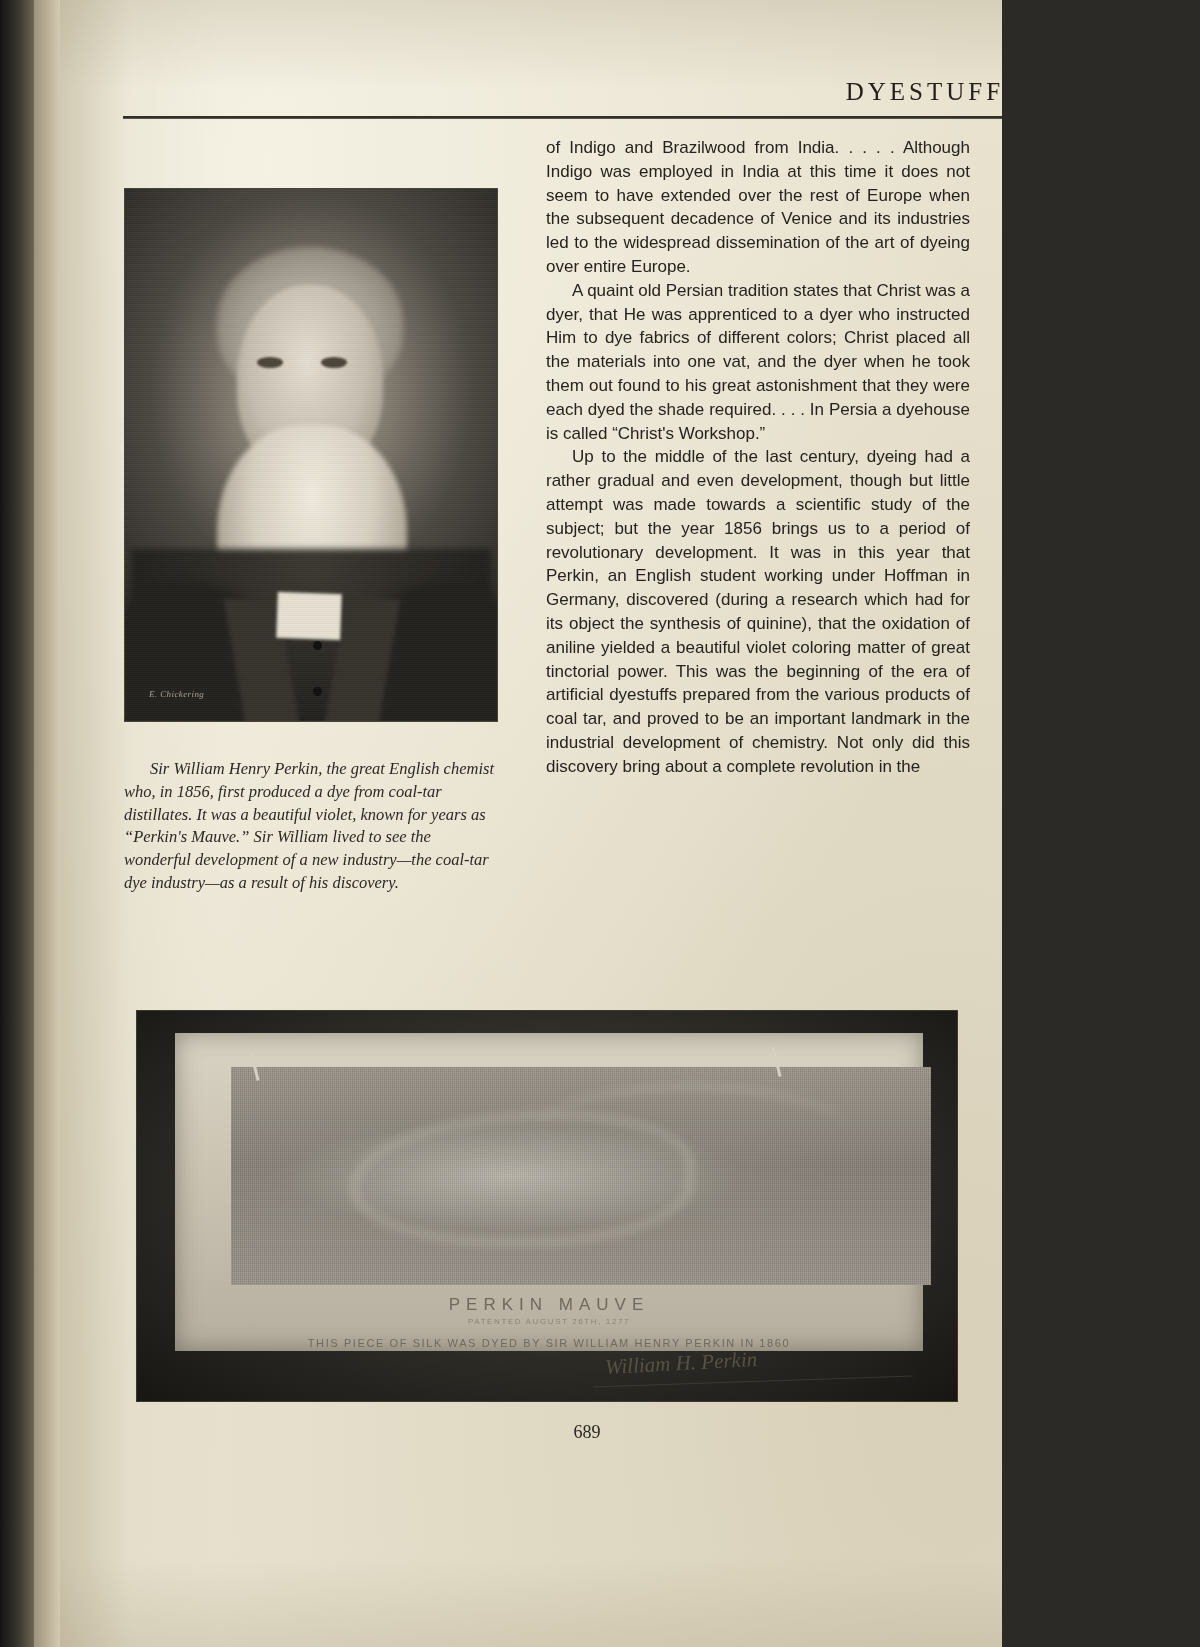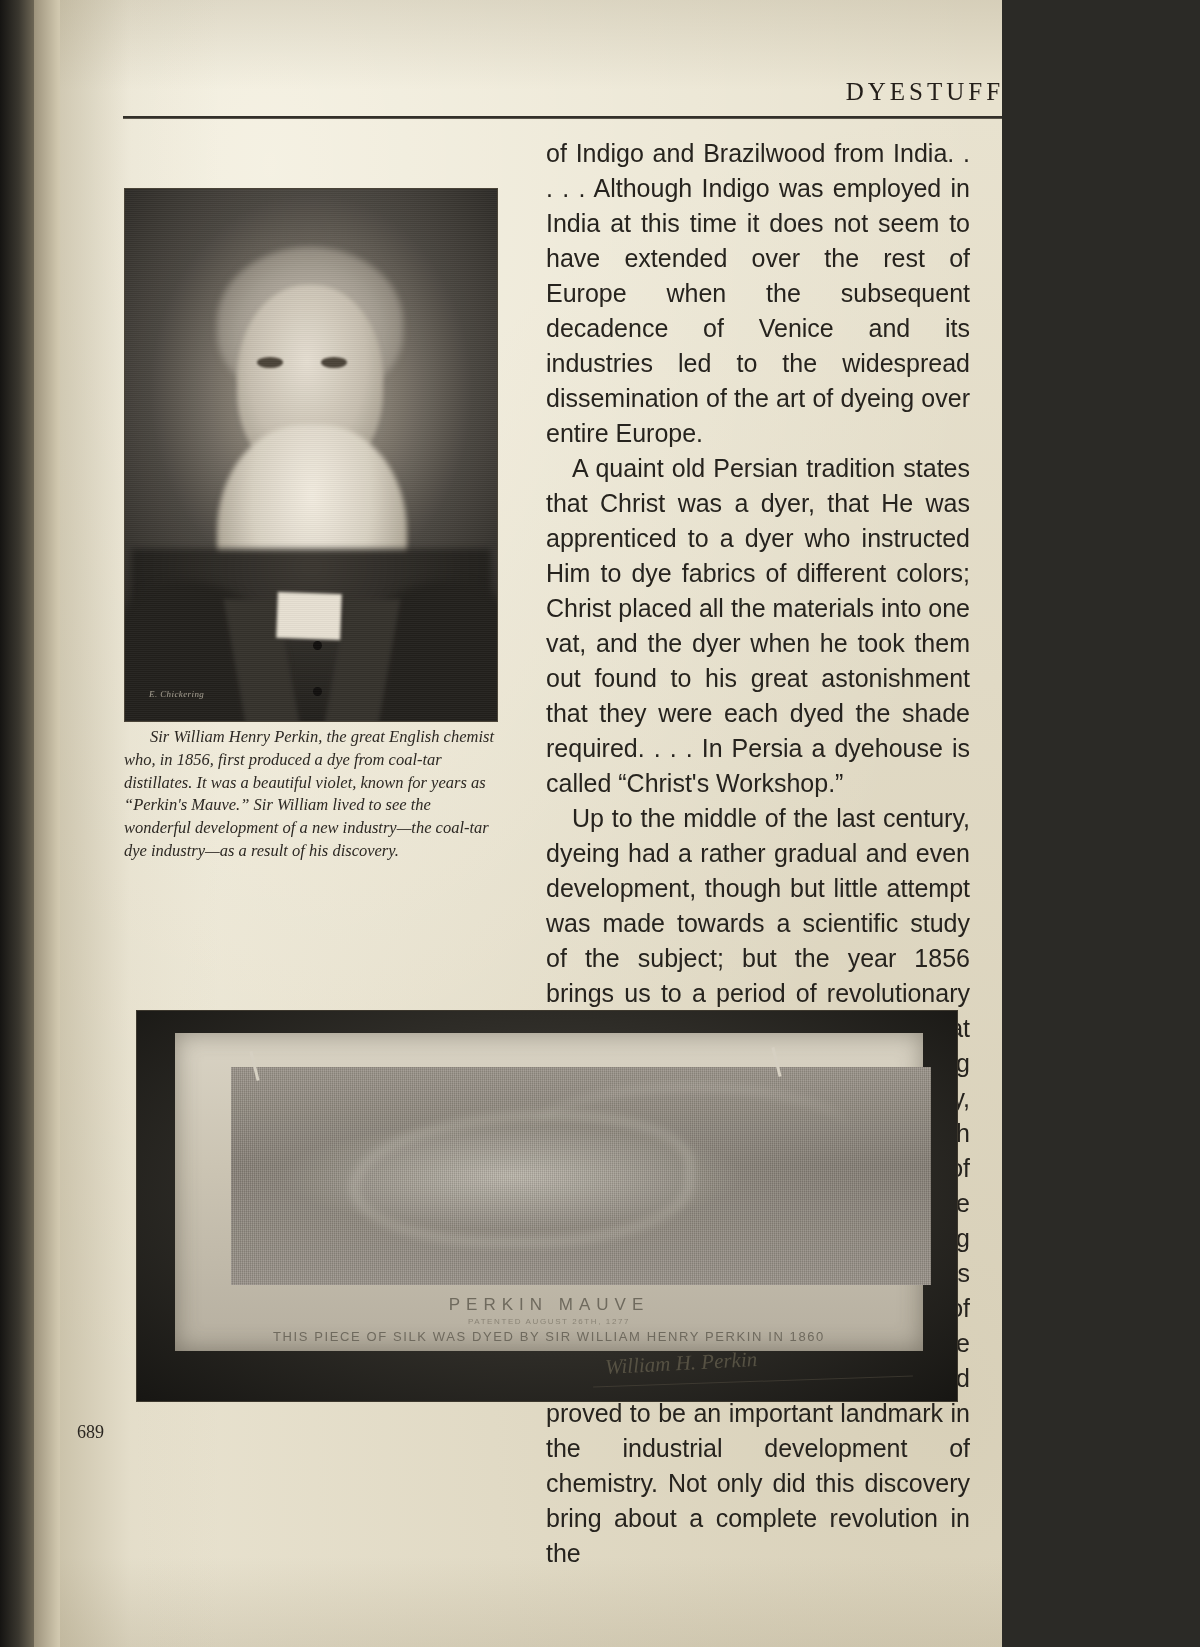--- a/index.html
+++ b/index.html
@@ -208,33 +208,33 @@
     font-family: "Liberation Serif", serif;
     font-style: italic;
     font-size: 9px;
     color: #cfc7b6;
     opacity: 0.75;
     letter-spacing: 0.4px;
   }
 
   .caption {
     width: 372px;
-    margin-top: 4px;
+    margin-top: 36px;
     font-family: "Liberation Serif", serif;
     font-style: italic;
     font-size: 16.5px;
     line-height: 1.38;
     color: #2c2823;
     text-align: left;
   }
   .caption .lead { padding-left: 26px; }
 
   .body-text {
     font-family: "Liberation Sans", sans-serif;
-    font-size: 25px;
+    font-size: 17px;
     line-height: 1.40;
     color: #26231e;
     text-align: justify;
     text-justify: inter-word;
   }
   .body-text p { margin: 0; }
   .body-text p.indent { text-indent: 26px; }
   .col-left .body-text { margin-top: 34px; width: 412px; }
 
   
@@ -304,21 +304,21 @@
     top: 262px;
     font-size: 17px;
     letter-spacing: 6px;
   }
   .plate-sub {
     top: 284px;
     font-size: 8px;
     letter-spacing: 1.6px;
     color: #8a8476;
   }
-  .plate-line1 { top: 296px; font-size: 13px; letter-spacing: 1.6px; }
+  .plate-line1 { top: 304px; font-size: 11px; letter-spacing: 1.6px; }
   .plate-line2 { top: 312px; font-size: 10.5px; letter-spacing: 1.6px; }
   .plate-sign {
     position: absolute;
     left: 430px; top: 318px;
     font-family: "Liberation Serif", serif;
     font-style: italic;
     font-size: 21px;
     color: #5e5949;
     transform: rotate(-3deg);
     opacity: 0.85;
@@ -326,21 +326,22 @@
   .plate-sign-rule {
     position: absolute;
     left: 418px; top: 348px;
     width: 320px; height: 1px;
     background: rgba(90,85,70,0.45);
     transform: rotate(-2deg);
   }
 
   .folio {
     position: absolute;
-    left: 17px; right: 0; top: 1422px;
+    left: 3px; right: 0; top: 1422px;
+    text-align: center;
     font-family: "Liberation Serif", serif;
     font-size: 18px;
     color: #2a2620;
     width: 1048px;
   }
 </style>
 </head>
 <body>
 
 <div class="page">

